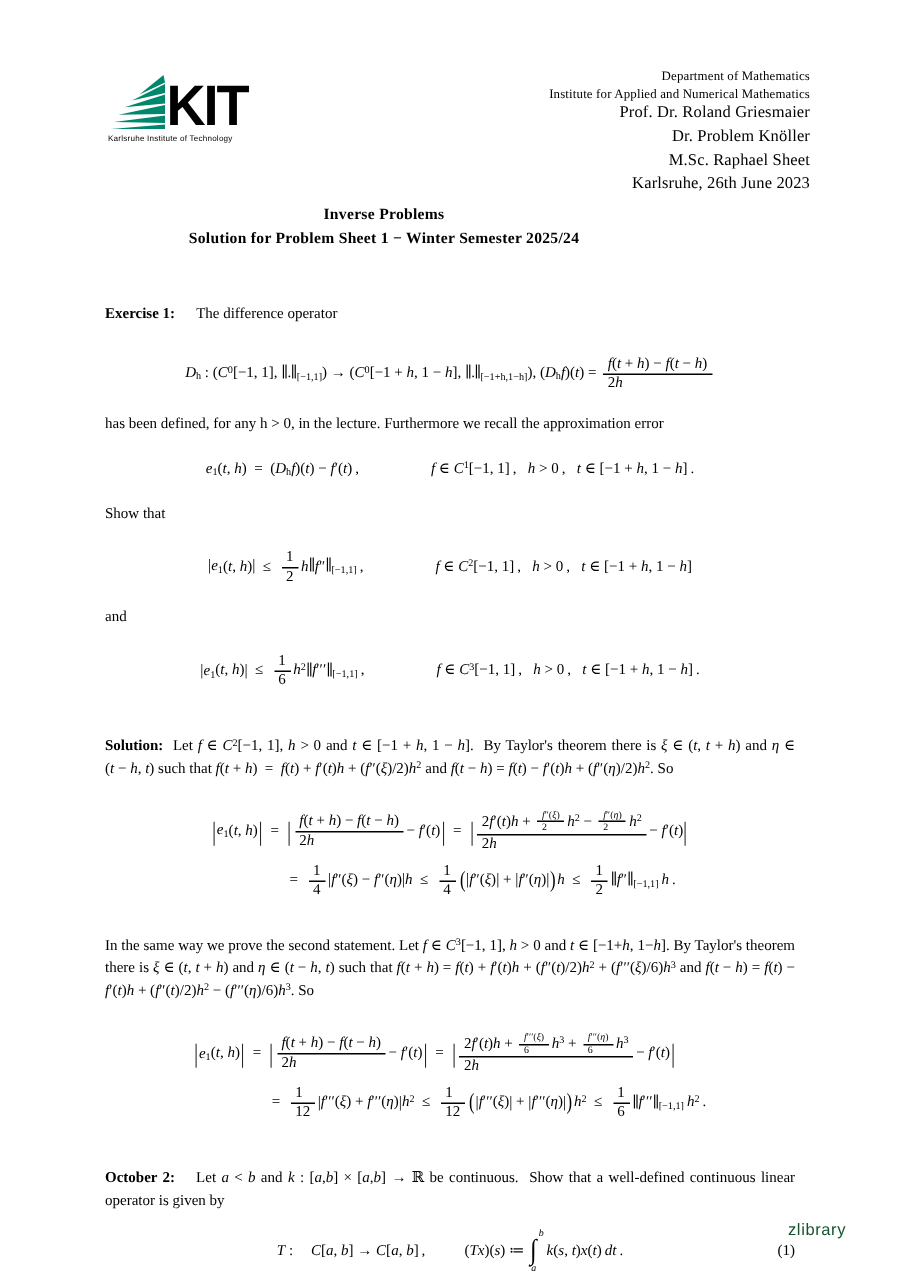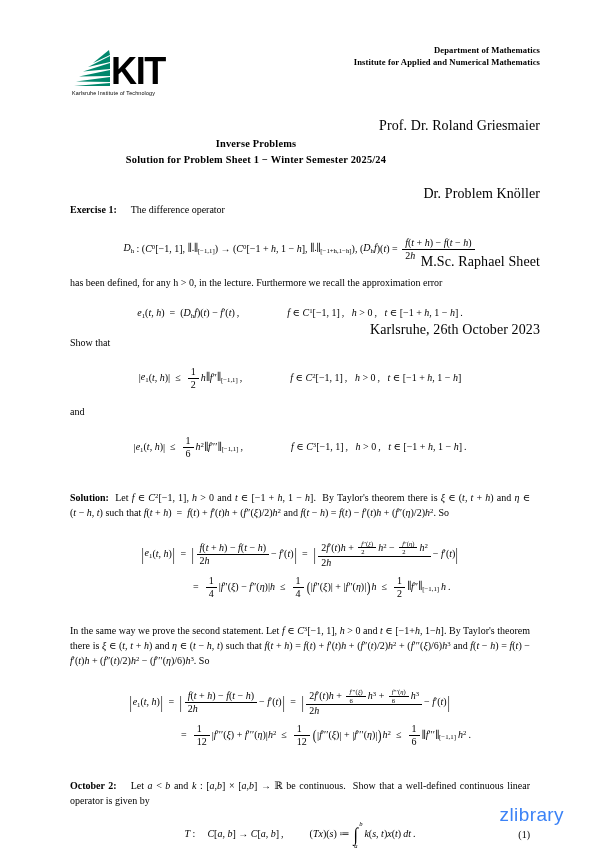--- a/index.html
+++ b/index.html
@@ -72,28 +72,27 @@
   }
 
   .dept-block {
     position: absolute;
     right: 60px;
     top: 0px;
     text-align: right;
     line-height: 1.42;
   }
   .dept-line-bold {
-    font-weight: bold;
+    font-weight: normal;
     font-size: 8.6px;
     letter-spacing: 0.1px;
   }
   .dept-line {
-    font-size: 14px;
+    font-size: 11px;
     letter-spacing: 0.1px;
-    margin-top: 48px;
   }
 
   
   .title-block {
     position: absolute;
     top: 138px;
     left: 0;
     width: 512px;
     text-align: center;
     font-weight: bold;
@@ -200,22 +199,22 @@
   .eqstack { display: inline-block; text-align: left; }
   .eqrow { display: block; white-space: nowrap; margin-top: 6px; }
   .eqrow:first-child { margin-top: 0; }
 
   
   .watermark {
     position: absolute;
     right: 36px;
     bottom: 22px;
     font-family: "Liberation Sans", sans-serif;
-    font-size: 19px;
-    color: #3b82f6;
+    font-size: 11px;
+    color: #14532d;
     letter-spacing: 0.4px;
     user-select: none;
   }
 </style>
 </head>
 <body>
 
 <div class="page">
 
   <div class="header">
@@ -239,21 +238,21 @@
       </div>
       <div class="logo-tagline">Karlsruhe Institute of Technology</div>
     </div>
 
     <div class="dept-block">
       <div class="dept-line-bold">Department of Mathematics</div>
       <div class="dept-line-bold">Institute for Applied and Numerical Mathematics</div>
       <div class="dept-line">Prof. Dr. Roland Griesmaier</div>
       <div class="dept-line">Dr. Problem Knöller</div>
       <div class="dept-line">M.Sc. Raphael Sheet</div>
-      <div class="dept-line">Karlsruhe, 26th October 2023</div>
+      <div class="dept-line">Karlsruhe, 26th June 2023</div>
     </div>
   </div>
 
   <div class="title-block">
     <div class="title-line1">Inverse Problems</div>
     <div class="title-line2">Solution for Problem Sheet 1 − Winter Semester 2025/24</div>
   </div>
 
   <div class="content">
 

